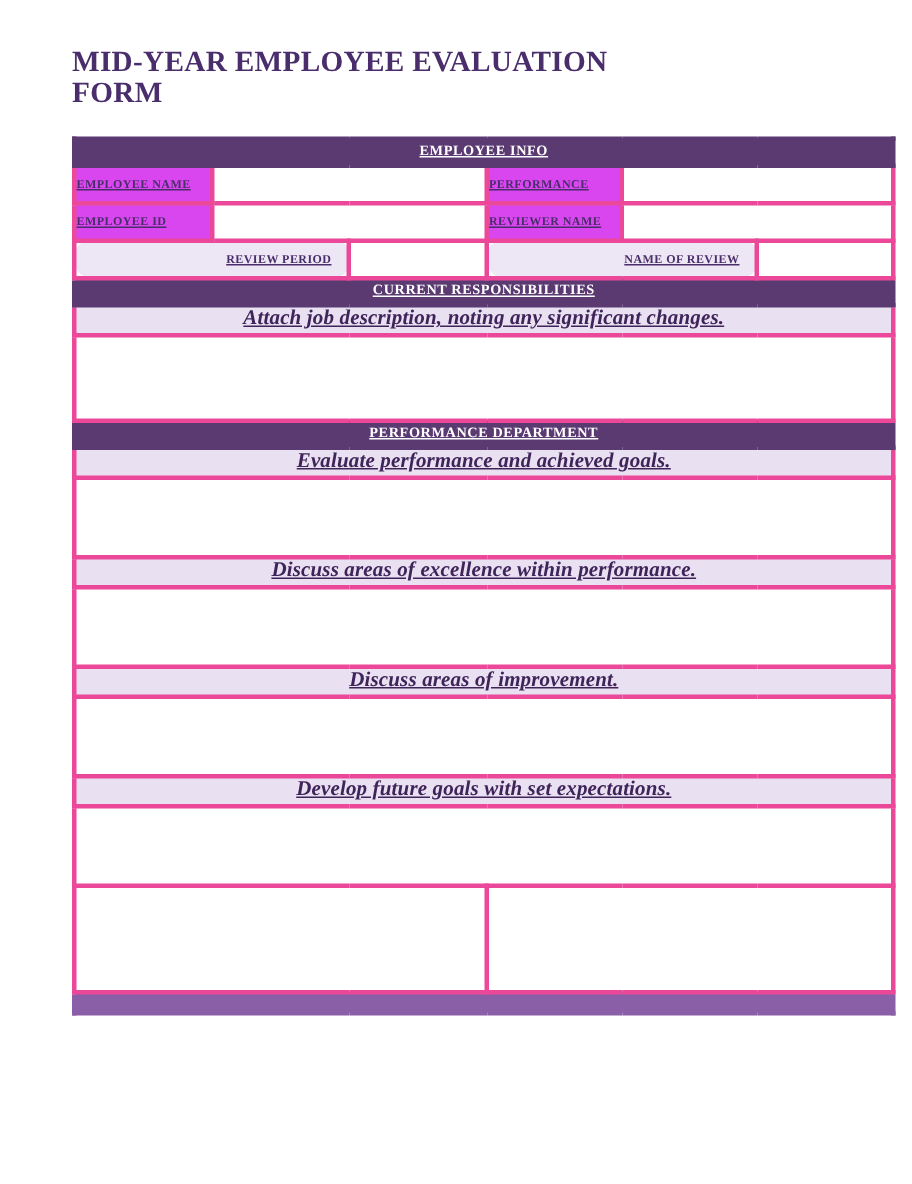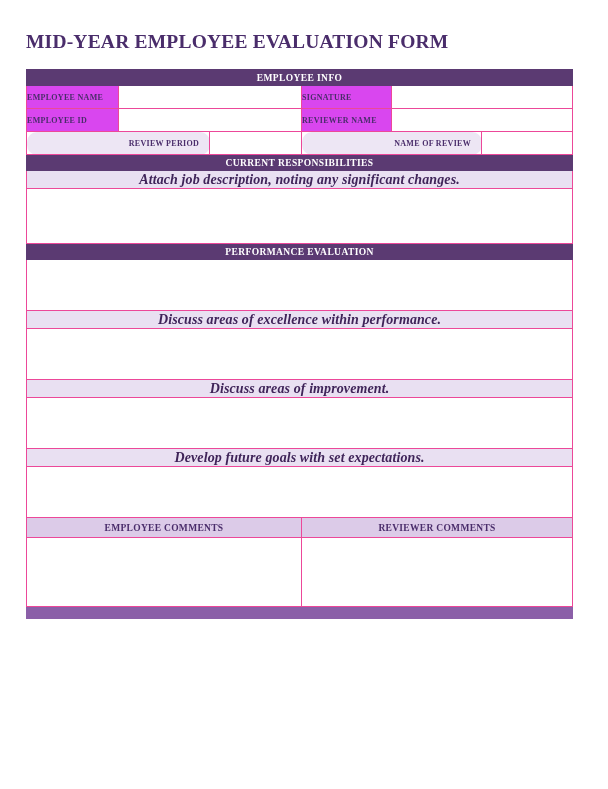--- a/index.html
+++ b/index.html
@@ -12,41 +12,42 @@
     height: 789px;
     font-family: "Liberation Serif", "DejaVu Serif", serif;
     color: #4A2D6B;
     overflow: hidden;
   }
   .page {
     position: relative;
     width: 484px;
     height: 789px;
     box-sizing: border-box;
-    padding: 0 26px;
+    padding: 0 48px;
   }
   .form-title {
     font-size: 19.5px;
     font-weight: bold;
     color: #4A2D6B;
     letter-spacing: 0.2px;
     padding-top: 31px;
     padding-bottom: 0;
     line-height: 1.1;
     margin-bottom: 17px;
   }
   table.form {
     width: 546px;
     border-collapse: collapse;
     table-layout: fixed;
   }
   table.form td {
-    border: 1px solid #ec4899;
+    border: 3px solid #ec4899;
     padding: 0;
     vertical-align: middle;
+    text-decoration: underline;
   }
   
   .band-dark {
     background: #5B3A72;
     color: #ffffff;
     font-weight: bold;
     font-size: 9.5px;
     text-align: center;
     letter-spacing: 0.4px;
     height: 15px;
@@ -129,21 +130,21 @@
     </colgroup>
 
     <tbody>
         <tr>
       <td class="band-dark" colspan="6">EMPLOYEE INFO</td>
     </tr>
 
     <tr>
       <td class="label-cell">EMPLOYEE NAME</td>
       <td class="input-cell" colspan="2"></td>
-      <td class="label-cell">SIGNATURE</td>
+      <td class="label-cell">PERFORMANCE</td>
       <td class="input-cell" colspan="2"></td>
     </tr>
 
     <tr>
       <td class="label-cell">EMPLOYEE ID</td>
       <td class="input-cell" colspan="2"></td>
       <td class="label-cell">REVIEWER NAME</td>
       <td class="input-cell" colspan="2"></td>
     </tr>
 
@@ -159,23 +160,26 @@
       <td class="band-dark" colspan="6">CURRENT RESPONSIBILITIES</td>
     </tr>
     <tr>
       <td class="prompt-row" colspan="6">Attach job description, noting any significant changes.</td>
     </tr>
     <tr>
       <td class="answer-cell h-resp" colspan="6"></td>
     </tr>
 
     <tr>
-      <td class="band-dark" colspan="6">PERFORMANCE EVALUATION</td>
-    </tr>
-
+      <td class="band-dark" colspan="6">PERFORMANCE DEPARTMENT</td>
+    </tr>
+
+    <tr>
+      <td class="prompt-row" colspan="6">Evaluate performance and achieved goals.</td>
+    </tr>
     <tr>
       <td class="answer-cell h-perf" colspan="6"></td>
     </tr>
 
     <tr>
       <td class="prompt-row" colspan="6">Discuss areas of excellence within performance.</td>
     </tr>
     <tr>
       <td class="answer-cell h-perf" colspan="6"></td>
     </tr>
@@ -187,24 +191,20 @@
       <td class="answer-cell h-perf" colspan="6"></td>
     </tr>
 
     <tr>
       <td class="prompt-row" colspan="6">Develop future goals with set expectations.</td>
     </tr>
     <tr>
       <td class="answer-cell h-perf" colspan="6"></td>
     </tr>
 
-    <tr>
-      <td class="sub-head" colspan="3">EMPLOYEE COMMENTS</td>
-      <td class="sub-head" colspan="3">REVIEWER COMMENTS</td>
-    </tr>
     <tr>
       <td class="answer-cell h-comment" colspan="3"></td>
       <td class="answer-cell h-comment" colspan="3"></td>
     </tr>
 
     <tr>
       <td class="band-mid" colspan="6"></td>
     </tr>
 
 

